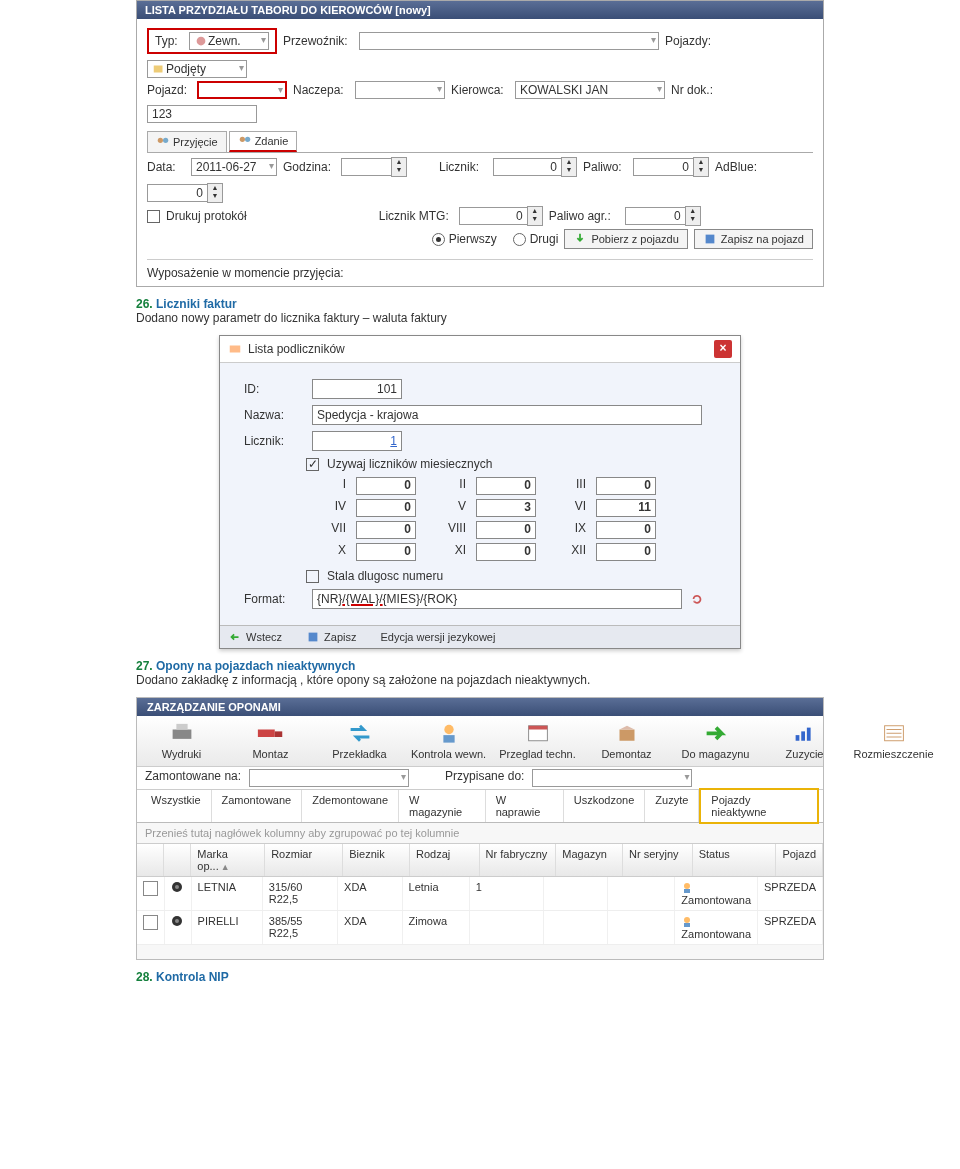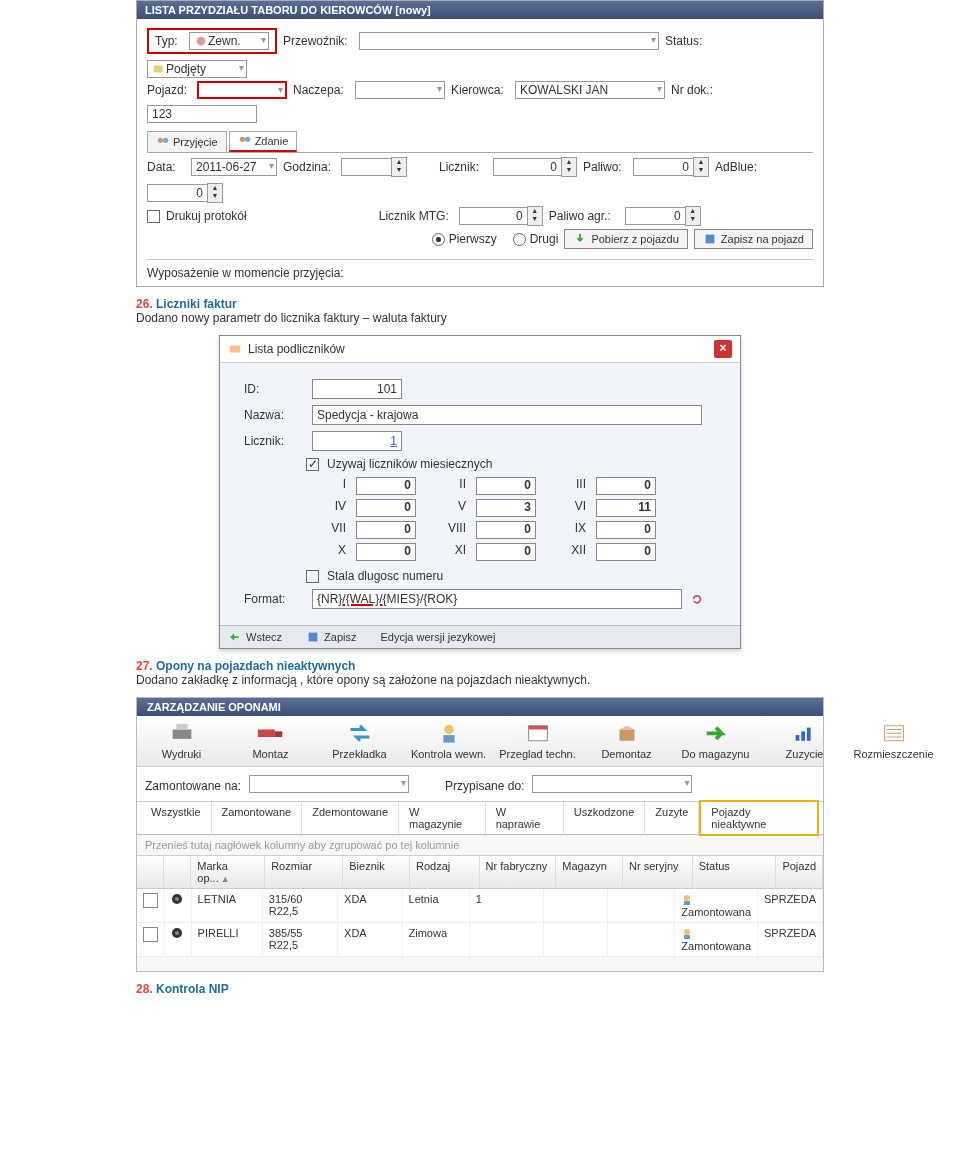--- a/index.html
+++ b/index.html
@@ -1,20 +1,20 @@
 <!DOCTYPE html>
 <html><head>
 <meta charset="utf-8">
 <style>
 body{margin:0;font-family:Arial,sans-serif;font-size:12px;background:#fff;color:#333}
 .page{width:848px;margin:0 auto;padding:0 0 40px 0}
 
 
 .sec{margin:10px 80px}
-.sec-num{color:#ef4444;font-weight:bold}
+.sec-num{color:#15803d;font-weight:bold}
 .sec-title{color:#1f6aa5;font-weight:bold}
 .sec-body{color:#333}
 
 
 .win{border:1px solid #aaa;background:#fff;margin:0 80px 6px 80px}
 .win-title{background:linear-gradient(#5a6e96,#3a4e76);color:#fff;font-weight:bold;padding:3px 8px;font-size:11px}
 .winform{padding:6px 10px}
 
 .row{display:flex;align-items:center;margin:3px 0;gap:6px;flex-wrap:wrap}
 .lbl{display:inline-block;min-width:60px}
@@ -55,21 +55,21 @@
 .grid12 .v{border:1px solid #888;background:#fff;height:16px;text-align:right;padding-right:4px;font-weight:bold}
 .dlg-foot{border-top:1px solid #bbb;background:#e6e9f0;padding:4px 8px;display:flex;align-items:center;gap:24px;font-size:11px}
 .dlg-foot .lk{display:flex;align-items:center;gap:4px}
 
 
 .tire{border:1px solid #bbb;margin:8px 80px}
 .tire-title{background:linear-gradient(#5a6e96,#3a4e76);color:#fff;font-weight:bold;padding:3px 10px;font-size:11px}
 .tire-tb{display:flex;background:linear-gradient(#fff,#eaeaea);border-bottom:1px solid #ccc}
 .tire-tb .tbitem{flex:0 0 auto;text-align:center;padding:6px 2px;font-size:11px;width:85px}
 .tire-tb .tbitem .tbico{width:30px;height:24px;margin:0 auto 2px auto}
-.filt{display:flex;align-items:flex-end;padding:8px 8px;gap:8px;border-bottom:1px solid #ccc}
+.filt{display:flex;align-items:flex-start;padding:2px 8px;gap:8px;border-bottom:1px solid #ccc}
 .subtabs{display:flex;border-bottom:1px solid #bbb;padding:0 4px}
 .subtabs .st{padding:4px 10px;border-right:1px solid #ddd;font-size:11px}
 .subtabs .st.last{border:2px solid #eab308;margin:-2px 0}
 .grp{padding:4px 8px;color:#999;background:#f7f7f7;font-size:11px}
 .grid-hd{display:flex;background:linear-gradient(#fff,#e8e8e8);border-top:1px solid #ccc;border-bottom:1px solid #ccc;font-size:11px}
 .grid-hd .gh{padding:4px 6px;border-right:1px solid #ddd}
 .grid-row{display:flex;border-bottom:1px solid #eee;font-size:11px}
 .grid-row .gc{padding:4px 6px;border-right:1px solid #f0f0f0}
 .cb{width:13px;height:13px;border:1px solid #888;display:inline-block}
 .sorticon{color:#888;font-size:9px;margin-left:2px}
@@ -91,21 +91,21 @@
               <span class="ico">
                 <svg viewBox="0 0 16 16">
                   <circle cx="8" cy="8" r="5" fill="#d99"></circle>
                 </svg>
               </span>
               <span>Zewn.</span>
             </span>
       </div>
       <span class="lbl" style="min-width:70px">Przewoźnik:</span>
       <span class="dd" style="width:300px"></span>
-      <span class="lbl" style="min-width:46px">Status:</span>
+      <span class="lbl" style="min-width:46px">Pojazdy:</span>
       <span class="dd" style="width:100px">
             <span class="ico">
               <svg viewBox="0 0 16 16">
                 <rect x="2" y="4" width="10" height="8" fill="#ec7"></rect>
               </svg>
             </span>
             <span>Podjęty</span>
           </span>
     </div>
     <div class="row">

